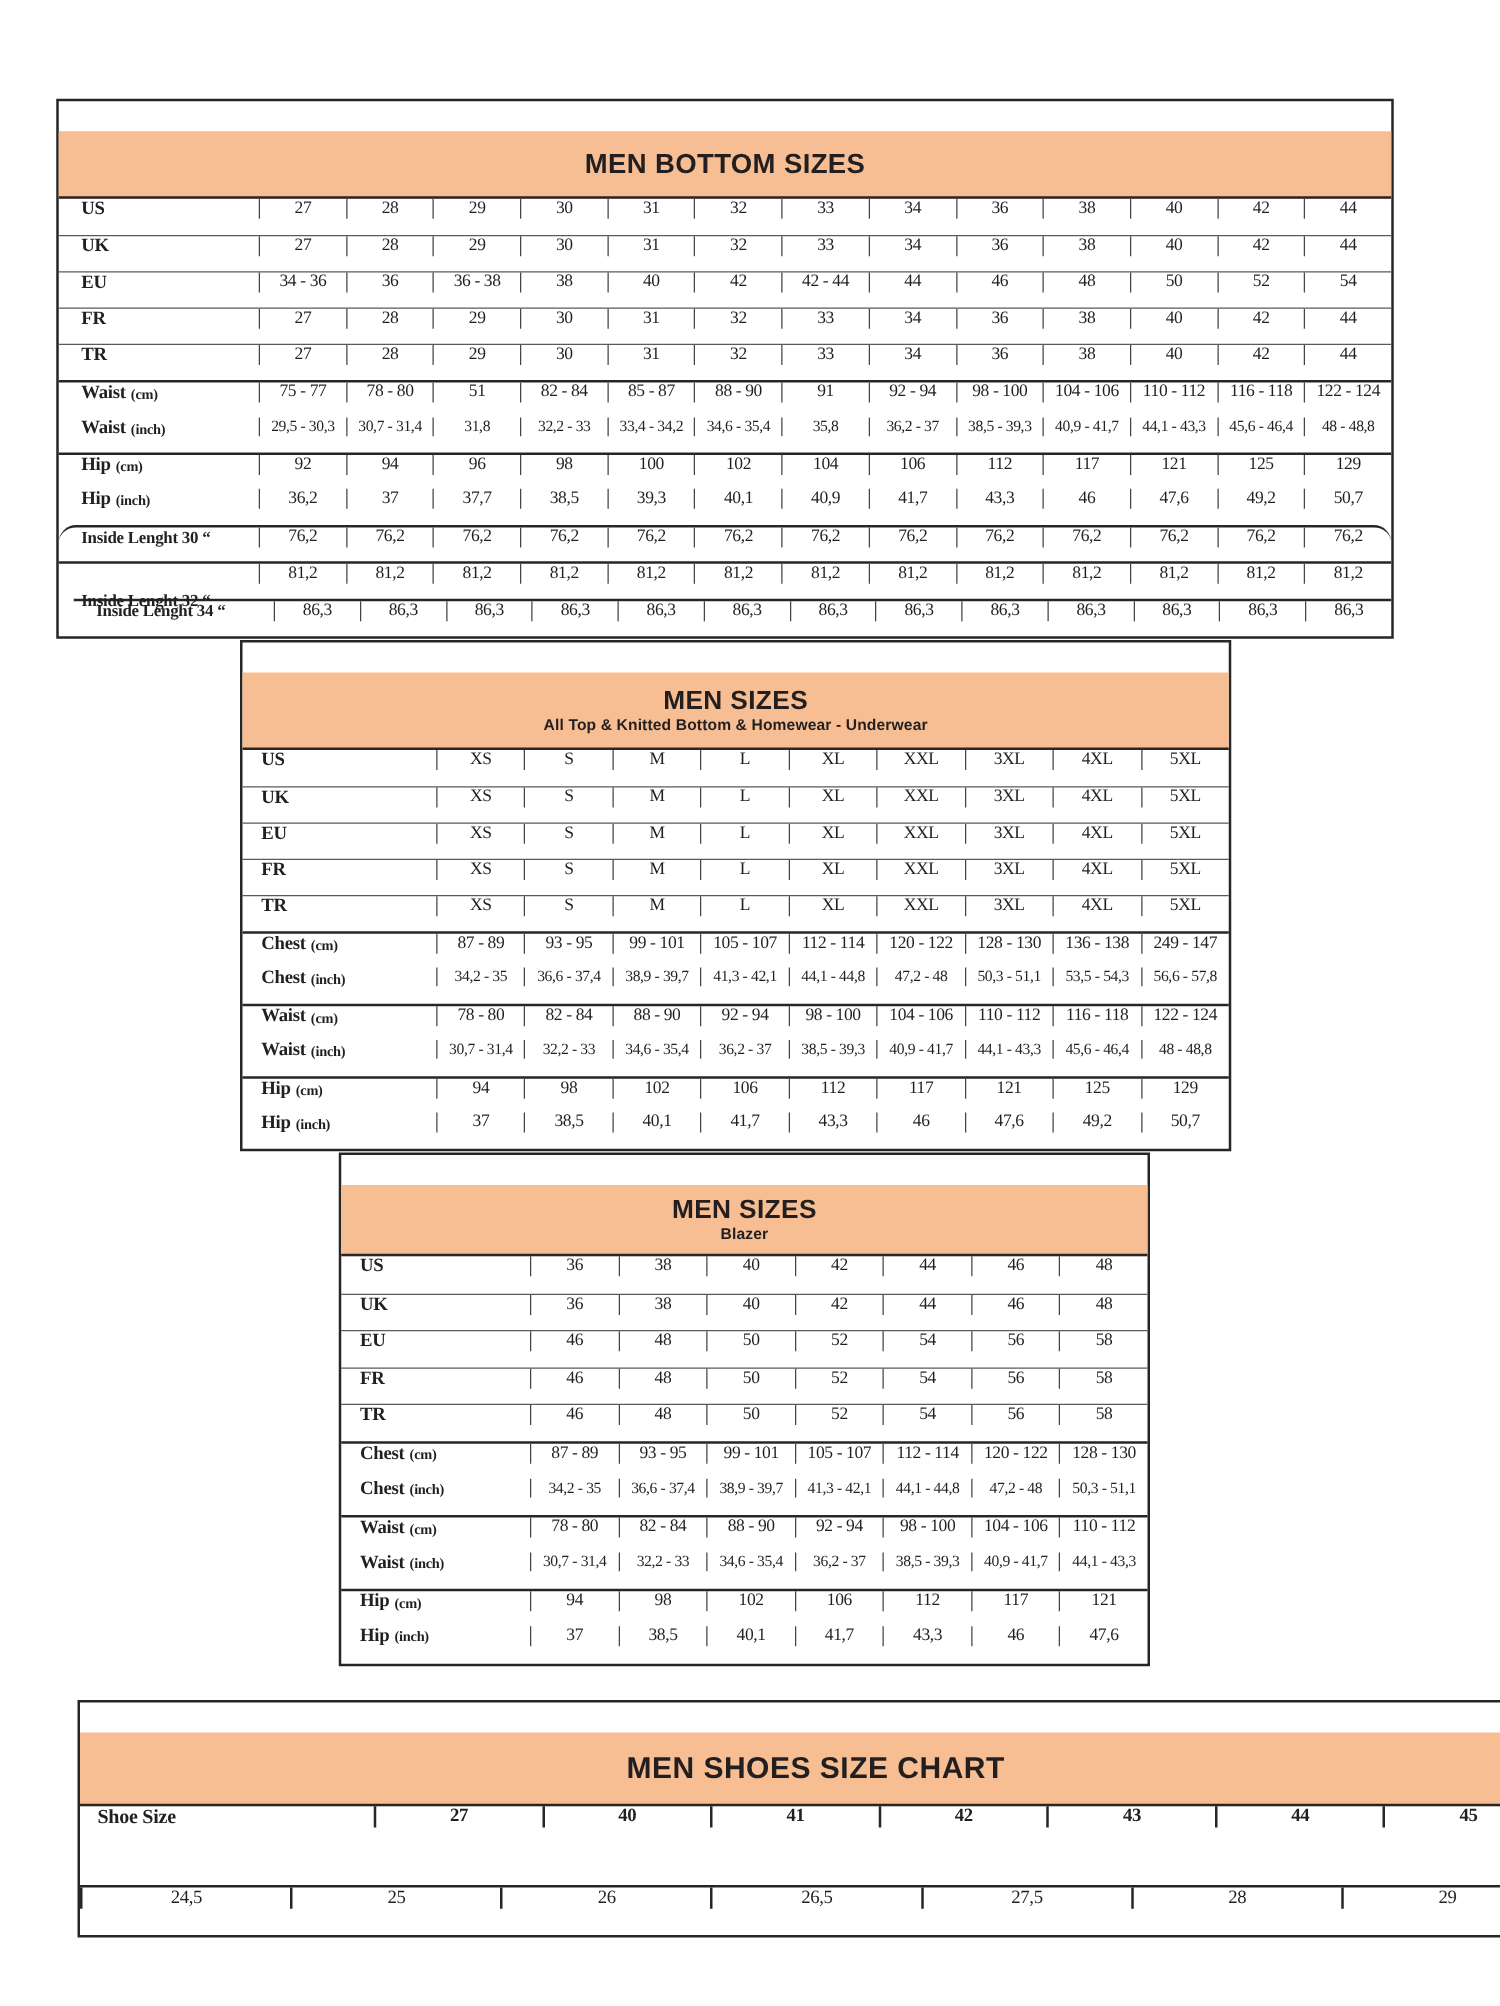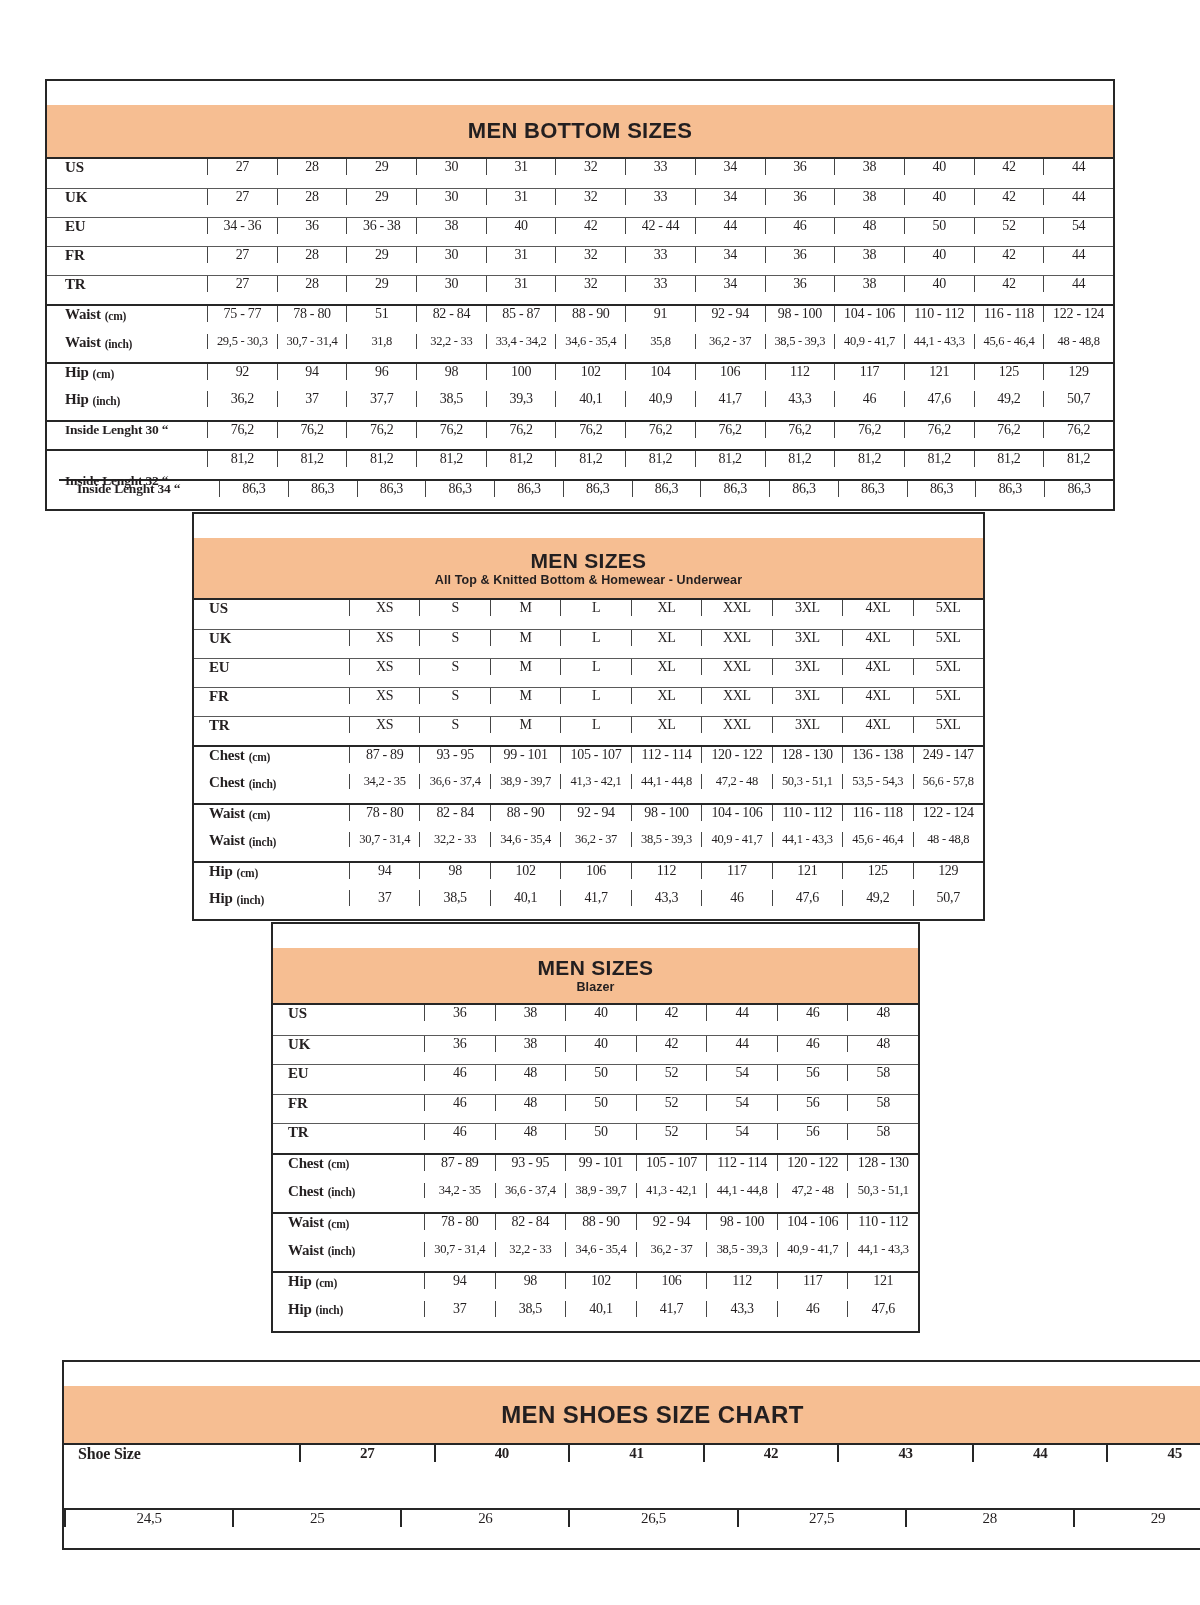--- a/index.html
+++ b/index.html
@@ -210,21 +210,21 @@
         <div class="t-cell" data-name="size-cell">39,3</div>
         <div class="t-cell" data-name="size-cell">40,1</div>
         <div class="t-cell" data-name="size-cell">40,9</div>
         <div class="t-cell" data-name="size-cell">41,7</div>
         <div class="t-cell" data-name="size-cell">43,3</div>
         <div class="t-cell" data-name="size-cell">46</div>
         <div class="t-cell" data-name="size-cell">47,6</div>
         <div class="t-cell" data-name="size-cell">49,2</div>
         <div class="t-cell" data-name="size-cell">50,7</div>
       </div>
-      <div class="t-row sep-thick il-row" data-name="table-row" style="height: 29px;">
+      <div class="t-row sep-thick il-row" data-name="table-row" style="height: 29px; border-radius: 14px;">
         <div class="t-label" data-name="row-label" style="width: 160px; flex: 0 0 160px;">
           <span data-name="row-label-text">Inside Lenght 30 “</span>
         </div>
         <div class="t-cell" data-name="size-cell">76,2</div>
         <div class="t-cell" data-name="size-cell">76,2</div>
         <div class="t-cell" data-name="size-cell">76,2</div>
         <div class="t-cell" data-name="size-cell">76,2</div>
         <div class="t-cell" data-name="size-cell">76,2</div>
         <div class="t-cell" data-name="size-cell">76,2</div>
         <div class="t-cell" data-name="size-cell">76,2</div>

